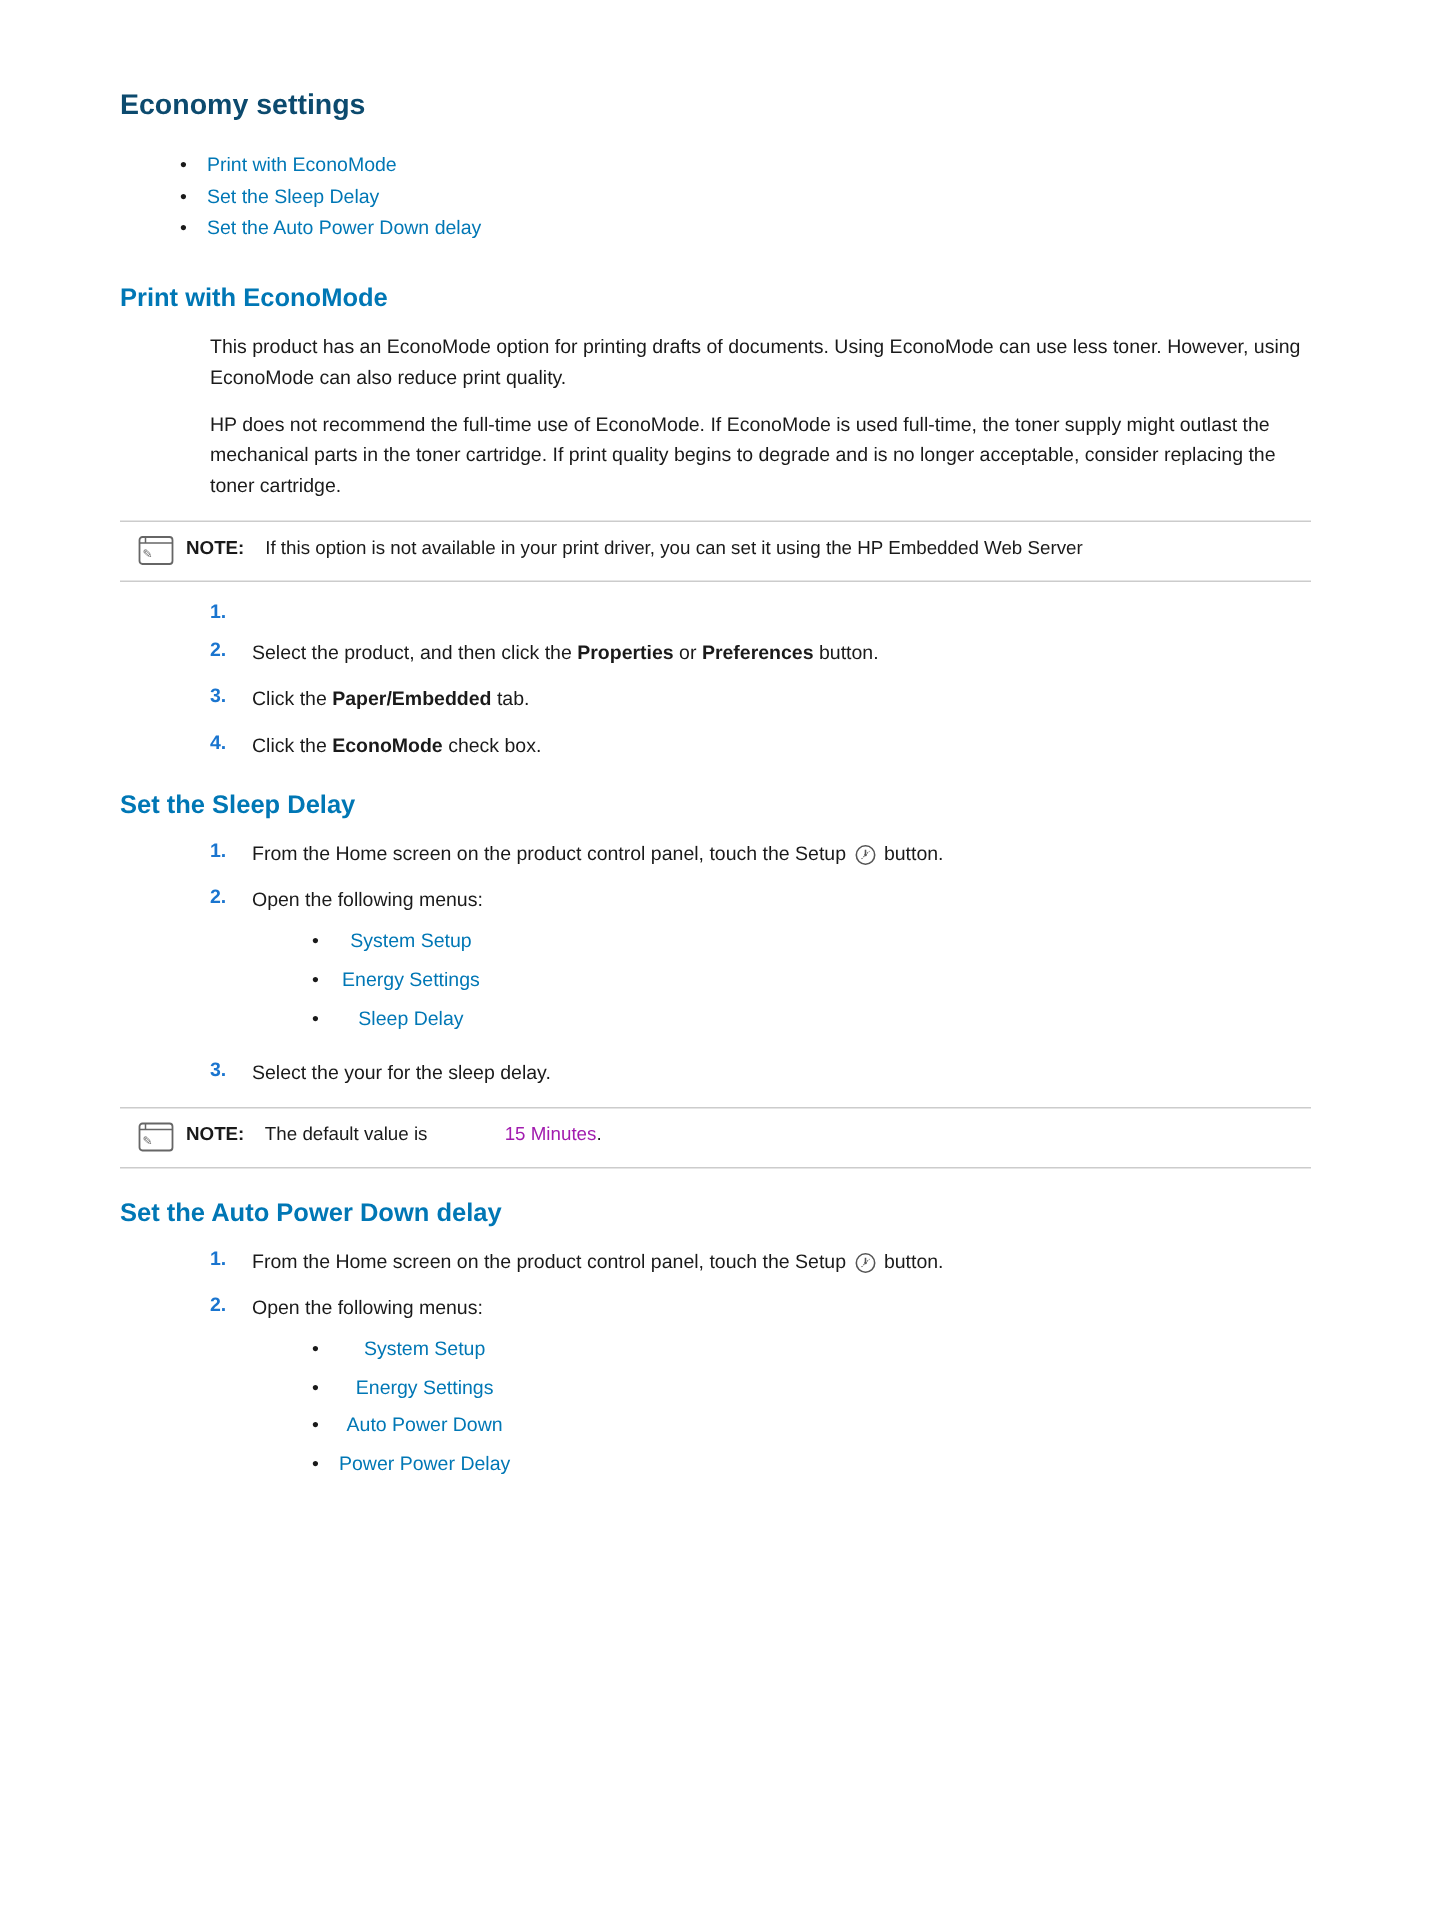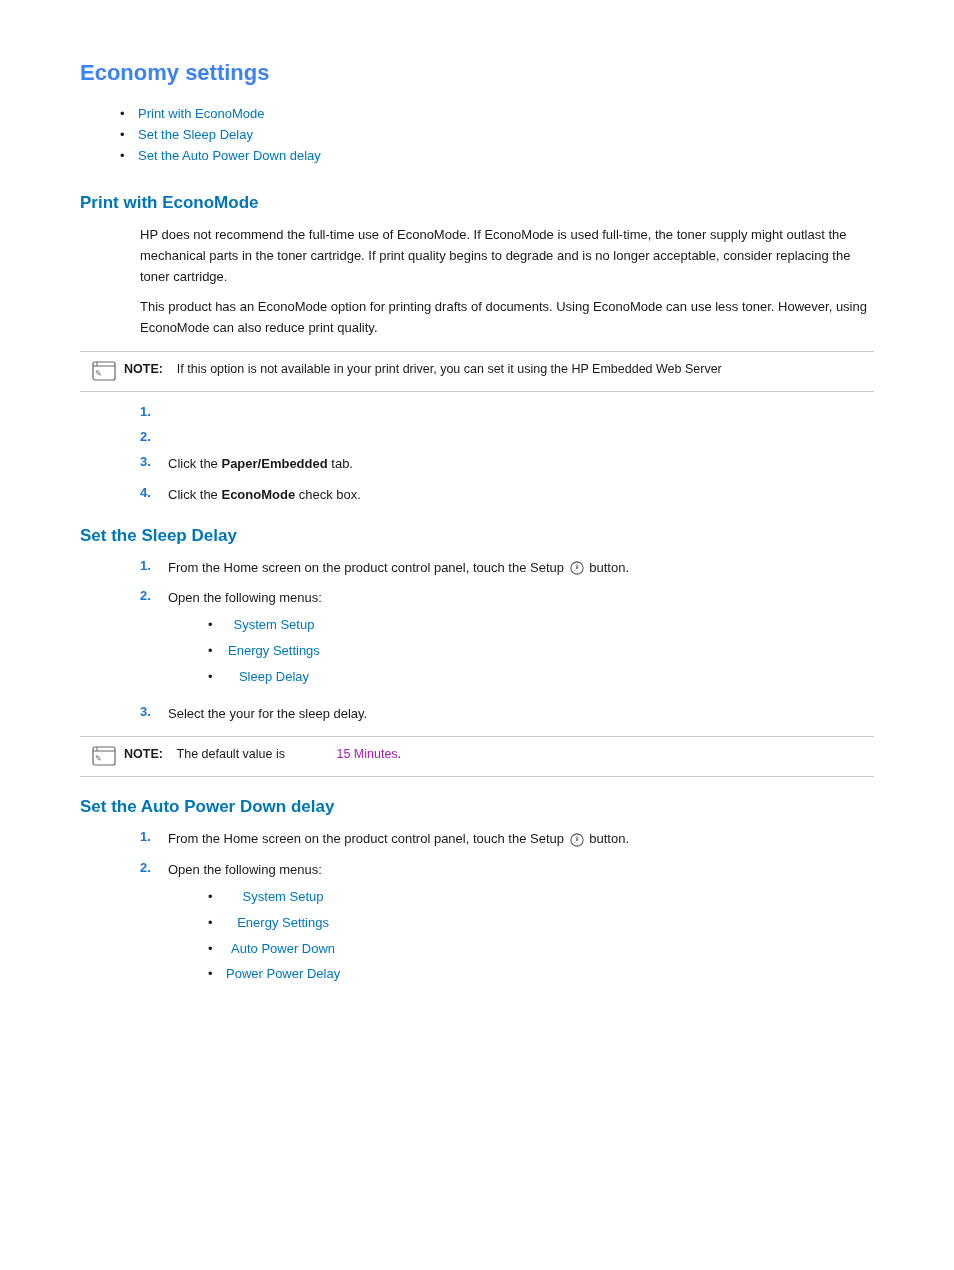--- a/index.html
+++ b/index.html
@@ -10,23 +10,23 @@
     body {
       background: #ffffff;
       font-family: Arial, sans-serif;
       font-size: 13px;
       color: #1a1a1a;
       width: 954px;
       min-height: 1270px;
       padding: 60px 80px 60px 80px;
     }
     .page-title {
-      font-size: 22px;
-      font-weight: bold;
-      color: #3b82f6;
+      font-size: 19px;
+      font-weight: bold;
+      color: #0c4a6e;
       margin-bottom: 20px;
     }
     .toc-list {
       list-style: none;
       margin-left: 40px;
       margin-bottom: 30px;
     }
     .toc-list li {
       position: relative;
       margin-bottom: 6px;
@@ -146,42 +146,45 @@
       <li>
         <a href="#">Set the Sleep Delay</a>
       </li>
       <li>
         <a href="#">Set the Auto Power Down delay</a>
       </li>
     </ul>
 
     <h2 class="section-title" id="print-econoMode">Print with EconoMode</h2>
 
+    <p class="body-text">This product has an EconoMode option for printing drafts of documents. Using EconoMode can use less toner. However, using EconoMode can also reduce print quality.</p>
     <p class="body-text">HP does not recommend the full-time use of EconoMode. If EconoMode is used full-time, the toner supply might outlast the mechanical parts in the toner cartridge. If print quality begins to degrade and is no longer acceptable, consider replacing the toner cartridge.</p>
-    <p class="body-text">This product has an EconoMode option for printing drafts of documents. Using EconoMode can use less toner. However, using EconoMode can also reduce print quality.</p>
 
     <div class="note-box">
       <svg class="note-icon" viewBox="0 0 24 22" fill="none" xmlns="http://www.w3.org/2000/svg">
         <rect x="1" y="1" width="22" height="18" rx="2" stroke="#666" stroke-width="1.2" fill="none"></rect>
         <line x1="1" y1="5" x2="23" y2="5" stroke="#666" stroke-width="1"></line>
         <line x1="5" y1="1" x2="5" y2="5" stroke="#666" stroke-width="1"></line>
         <text x="3" y="15" font-size="8" fill="#666" font-family="Arial">✎</text>
       </svg>
       <div class="note-content">
         <span class="note-label">NOTE:</span>
         <span>&nbsp;&nbsp;</span>
         <span>If this option is not available in your print driver, you can set it using the HP Embedded Web Server</span>
       </div>
     </div>
 
     <div class="ordered-item">
       <span class="num">1.</span>
     </div>
     <div class="ordered-item">
       <span class="num">2.</span>
+      <span class="item-text">
+        <span>Select the product, and then click the </span><span class="bold">Properties</span><span> or </span><span class="bold">Preferences</span><span> button.</span>
+      </span>
     </div>
     <div class="ordered-item">
       <span class="num">3.</span>
       <span class="item-text">
         <span>Click the </span><span class="bold">Paper/Embedded</span><span> tab.</span>
       </span>
     </div>
     <div class="ordered-item">
       <span class="num">4.</span>
       <span class="item-text">

